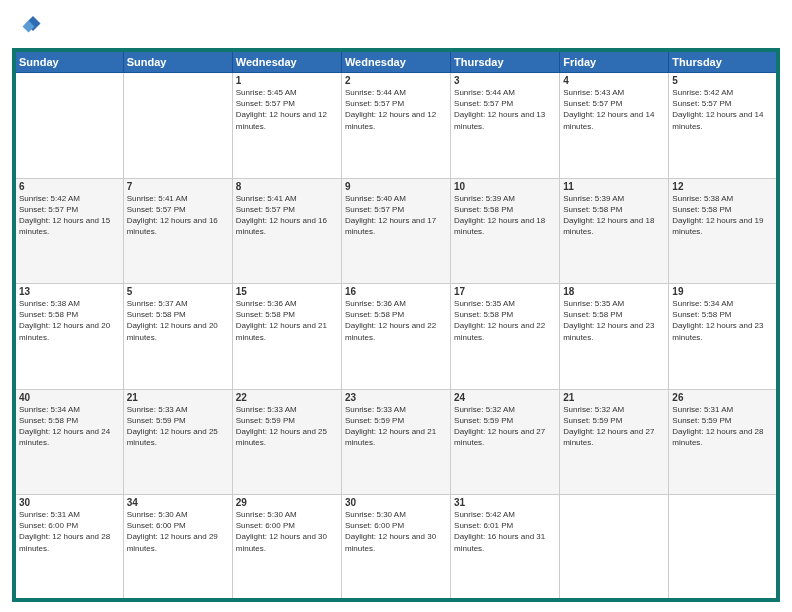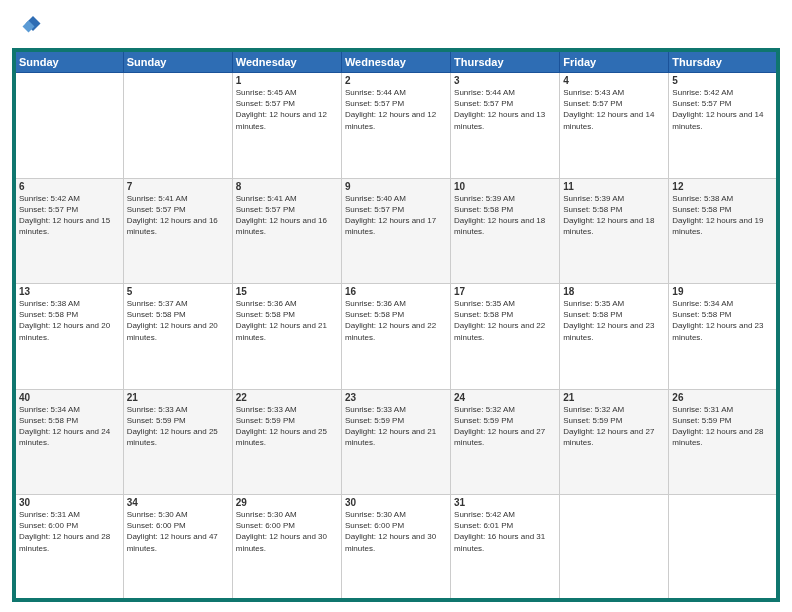--- a/index.html
+++ b/index.html
@@ -306,21 +306,21 @@
           <td>
             <div class="cell-day">30</div>
         <div class="cell-info">Sunrise: 5:31 AM</div>
         <div class="cell-info">Sunset: 6:00 PM</div>
         <div class="cell-info">Daylight: 12 hours and 28 minutes.</div>
           </td>
           <td>
             <div class="cell-day">34</div>
         <div class="cell-info">Sunrise: 5:30 AM</div>
         <div class="cell-info">Sunset: 6:00 PM</div>
-        <div class="cell-info">Daylight: 12 hours and 47 minutes.</div>
+        <div class="cell-info">Daylight: 12 hours and 29 minutes.</div>
           </td>
           <td>
             <div class="cell-day">29</div>
         <div class="cell-info">Sunrise: 5:30 AM</div>
         <div class="cell-info">Sunset: 6:00 PM</div>
         <div class="cell-info">Daylight: 12 hours and 30 minutes.</div>
           </td>
           <td>
             <div class="cell-day">30</div>
         <div class="cell-info">Sunrise: 5:30 AM</div>

